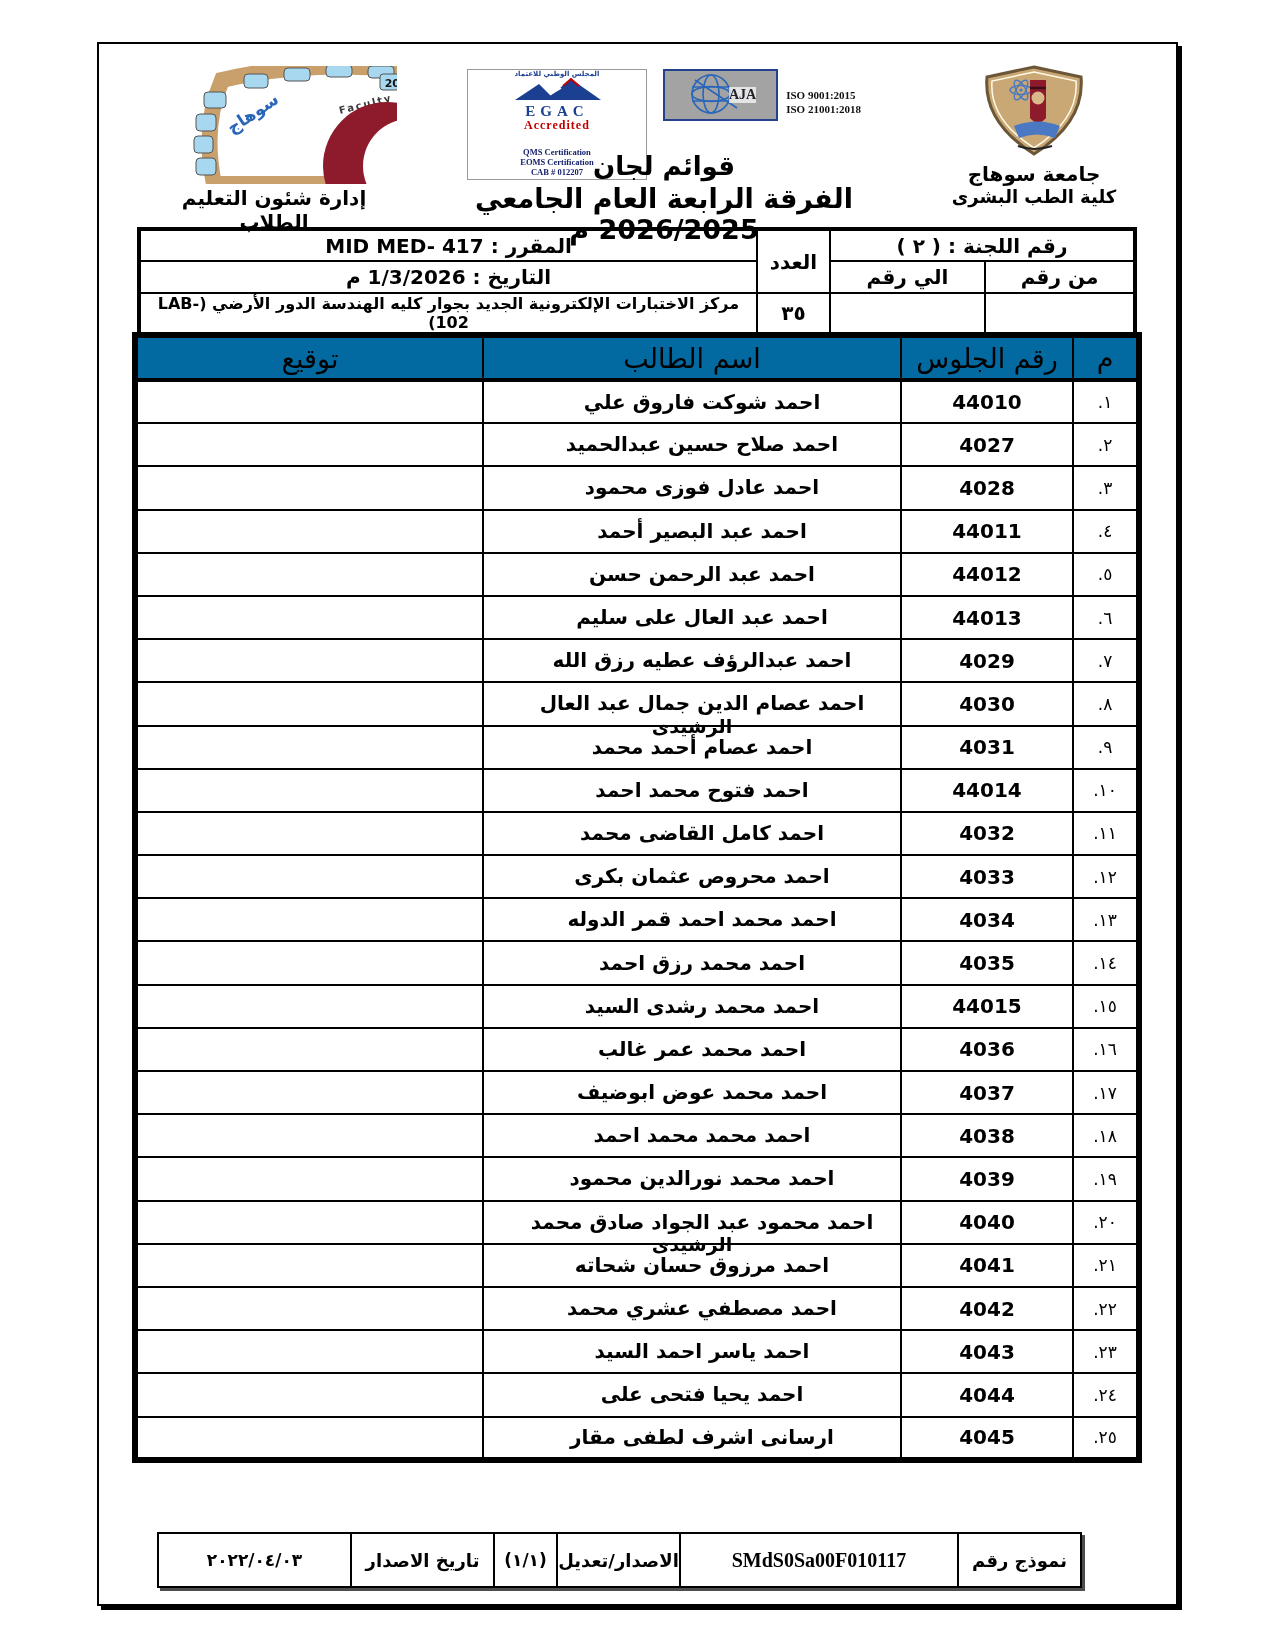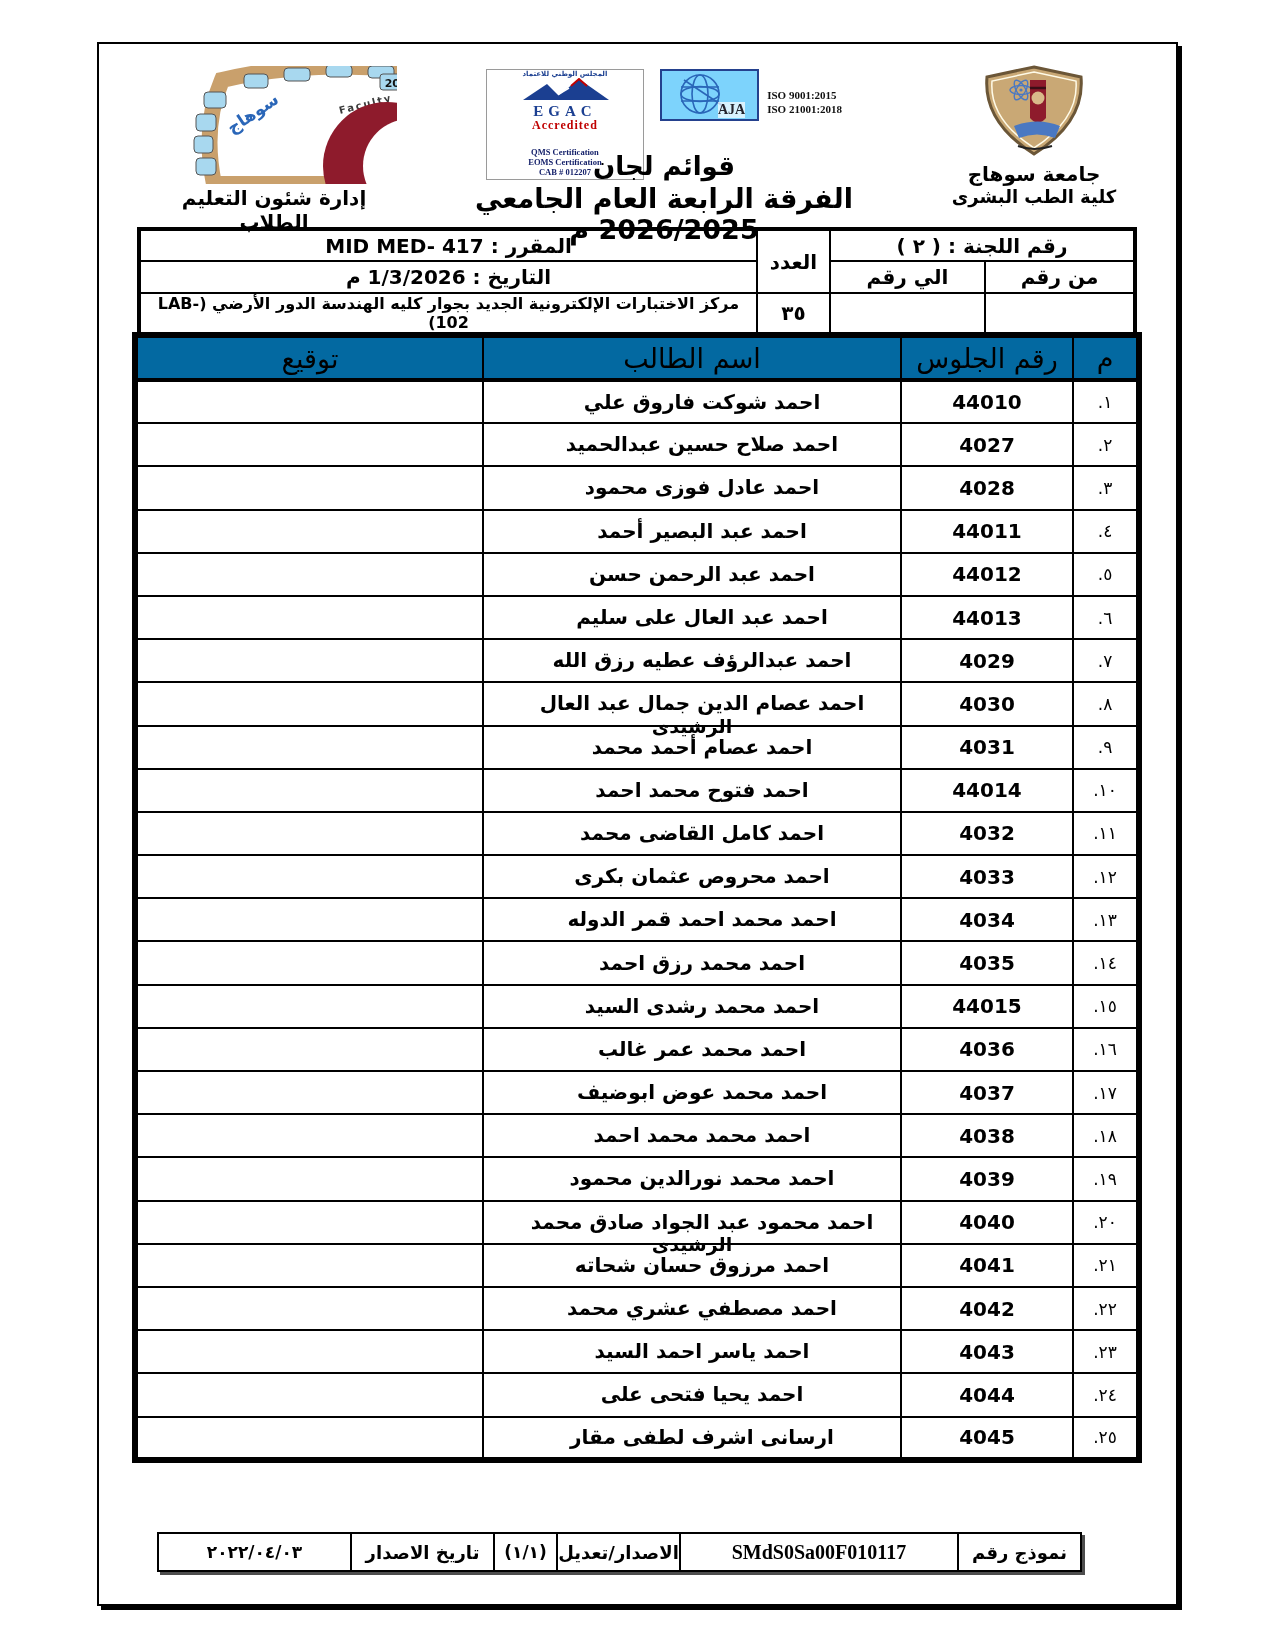--- a/index.html
+++ b/index.html
@@ -14,30 +14,30 @@
     box-shadow:4px 4px 0 0 #000;
   }
 
   
   .hdr-left { position:absolute; left:50px; top:22px; width:250px; text-align:center; }
   .hdr-left .seal-clip { width:245px; height:118px; overflow:hidden; margin:0 auto; }
   .hdr-left .dept-label { font-size:20px; font-weight:bold; margin-top:2px; direction:rtl; }
 
   .hdr-center { position:absolute; left:335px; top:25px; width:460px; text-align:center; }
   .certs { display:flex; justify-content:center; align-items:flex-start; gap:16px; height:76px; }
-  .egac-box { width:158px; border:1px solid #9a9a9a; background:#fff; padding:1px 2px 2px; }
+  .egac-box { width:180px; border:1px solid #9a9a9a; background:#fff; padding:1px 2px 2px; }
   .egac-arc { font-size:7px; color:#1b3f91; font-weight:bold; direction:rtl; line-height:7px; }
   .egac-name { font-family:"Liberation Serif", serif; font-weight:bold; color:#1b3f91;
                font-size:15px; letter-spacing:5px; line-height:15px; }
   .egac-accred { font-family:"Liberation Serif", serif; font-weight:bold; color:#c00000;
                font-size:12px; line-height:13px; letter-spacing:1px; }
   .egac-lines { font-family:"Liberation Serif", serif; font-weight:bold; color:#16226b;
                font-size:8.5px; line-height:10px; margin-top:15px; }
   .aja-wrap { display:flex; align-items:center; gap:8px; }
-  .aja-box { border:2px solid #24418e; background:#7dd3fc; padding:1px 12px; display:flex; align-items:flex-end; }
+  .aja-box { border:2px solid #24418e; background:#a3a3a3; padding:1px 20px; display:flex; align-items:center; }
   .aja-name { font-family:"Liberation Serif", serif; font-weight:bold; font-size:14px; color:#23232c; margin-left:-14px; background:rgba(255,255,255,.7); }
   .iso-lines { font-family:"Liberation Serif", serif; font-weight:bold; font-size:11px;
                color:#111; text-align:left; line-height:14px; padding-top:14px; }
   .title1 { font-size:26px; font-weight:bold; direction:rtl; margin-top:6px; }
   .title2 { font-size:27px; font-weight:bold; direction:rtl; margin-top:2px; }
 
   .hdr-right { position:absolute; left:815px; top:20px; width:240px; text-align:center; }
   .uni-line1 { font-size:20px; font-weight:bold; direction:rtl; margin-top:2px; }
   .uni-line2 { font-size:18px; font-weight:bold; direction:rtl; }
 
@@ -66,21 +66,21 @@
   td.c-name .overflow2 {
     position:absolute; left:0; right:0; bottom:-12px; text-align:center;
     font-size:19px; font-weight:bold; z-index:4; pointer-events:none;
   }
   td.c-sig { background:#fff; }
 
   
   .footer-table { position:absolute; left:58px; top:1488px; width:925px;
                   border:2px solid #000; direction:rtl; box-shadow:3px 3px 0 0 #4d4d4d; }
   .footer-table td { border:2px solid #000; font-weight:bold; text-align:center;
-                     height:38px; vertical-align:middle; }
+                     height:54px; vertical-align:middle; }
   .ft-ar { font-size:18px; }
   .ft-code { font-family:"Liberation Serif", serif; font-size:20px; direction:ltr; }
   .ft-num { font-size:17px; }
 </style>
 </head>
 <body>
 
 <div class="canvas">
   <div class="frame">
 

